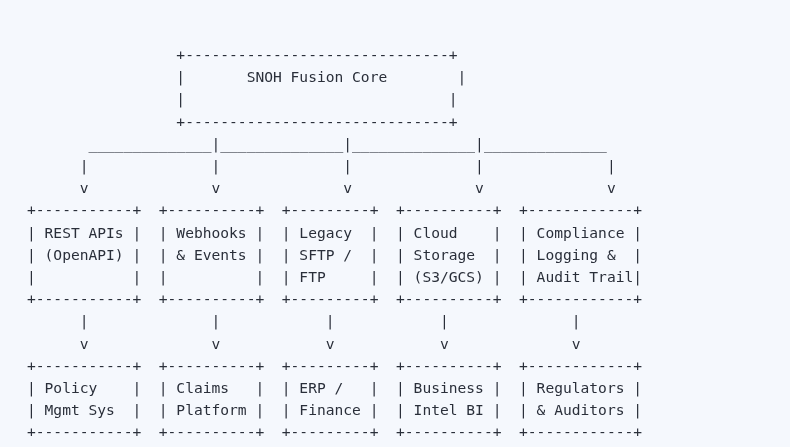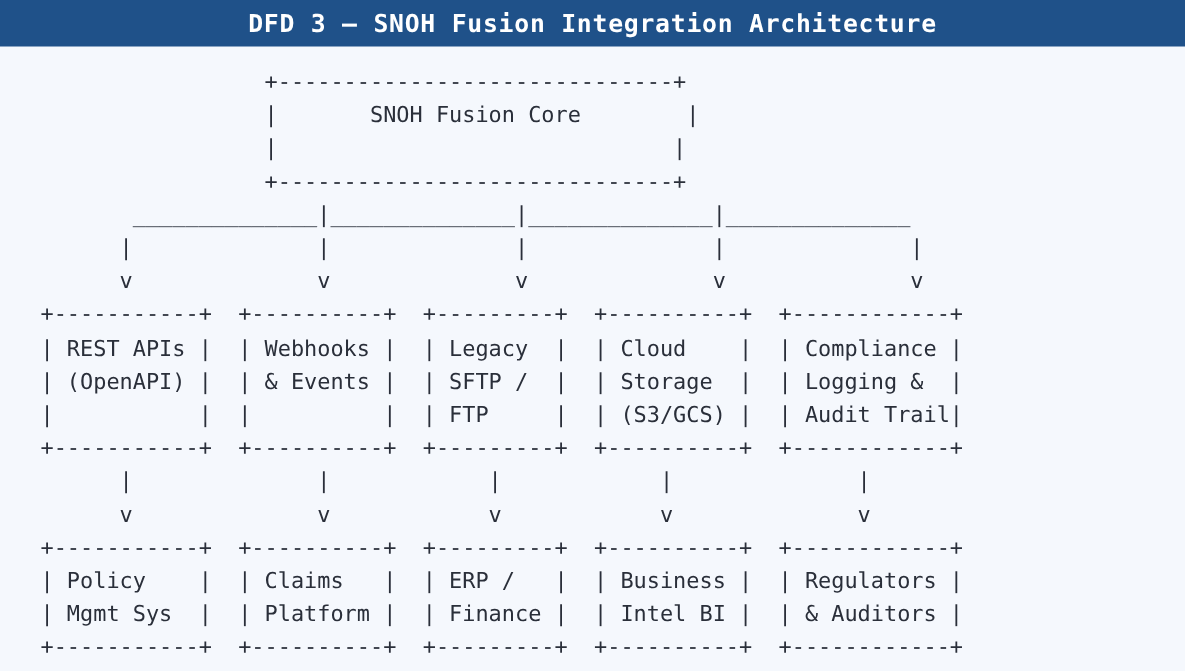--- a/index.html
+++ b/index.html
@@ -71,23 +71,20 @@
   }
   pre.art.footer {
     color: #2a2f3a;
   }
 </style>
 </head>
 <body>
 
 <div id="page">
 
-  <div id="title-bar">
-    <span id="title-text">DFD 3 — SNOH Fusion Integration Architecture</span>
-  </div>
 
   <div id="ascii-canvas">
     <div id="diagram-block">
       <pre class="art">                 +------------------------------+
                  |       SNOH Fusion Core        |
                  |                              |
                  +------------------------------+
        ______________|______________|______________|______________
       |              |              |              |              |
       v              v              v              v              v

